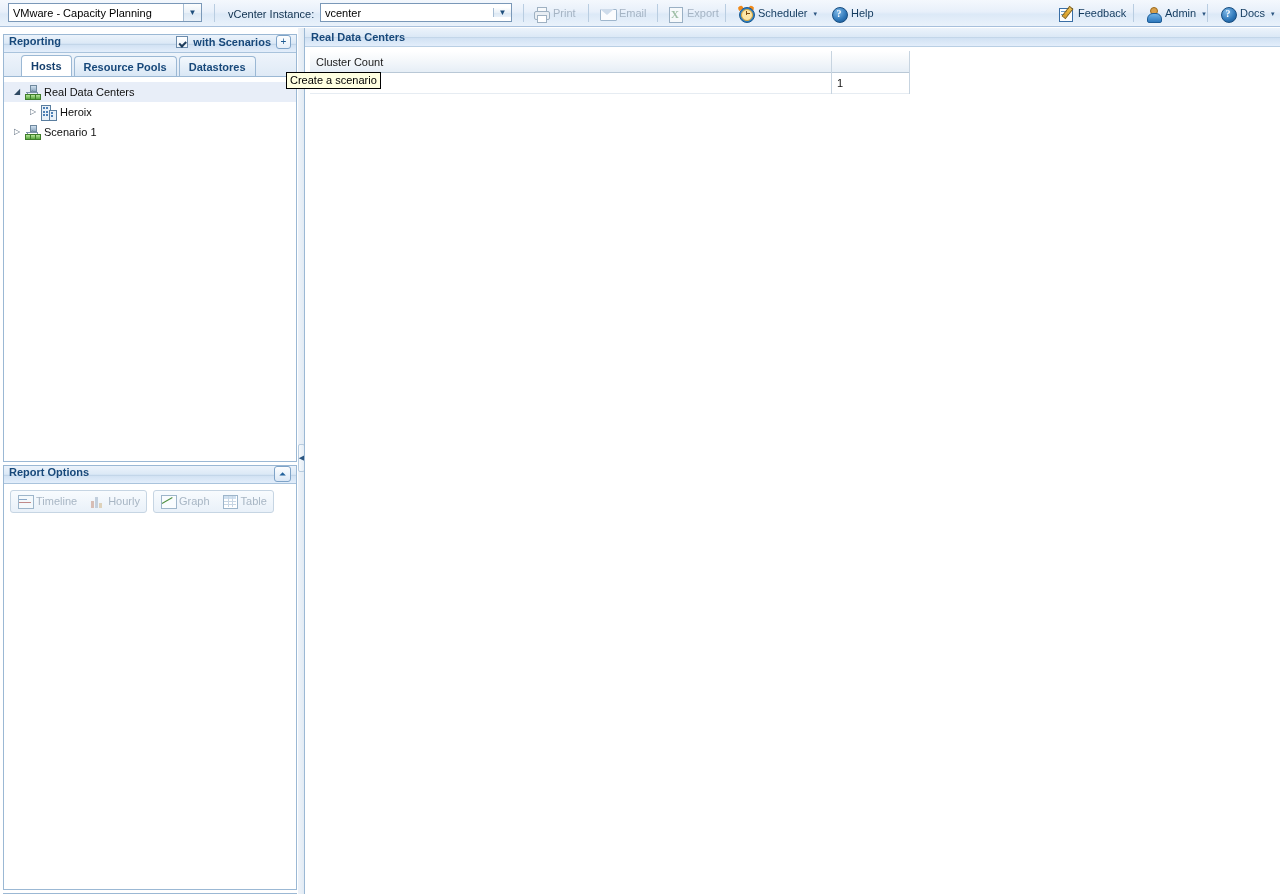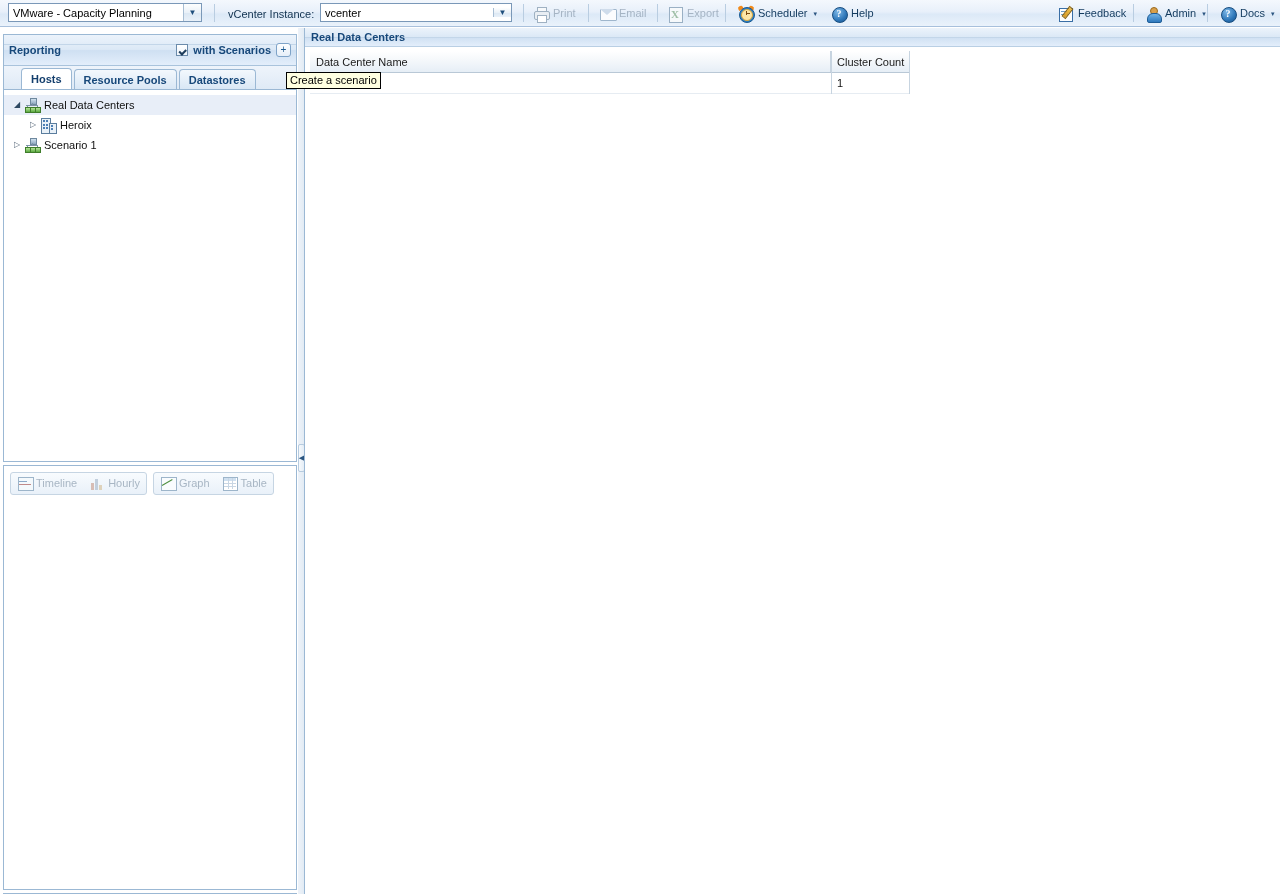--- a/index.html
+++ b/index.html
@@ -138,25 +138,25 @@
 
   .panel {
     position: absolute;
     left: 3px;
     width: 294px;
     background: #ffffff;
     border: 1px solid #9bb8d4;
     box-sizing: border-box;
   }
   .panel-head {
-    height: 31px;
+    height: 18px;
     background: linear-gradient(to bottom, #ecf3fb 0%, #dce9f6 48%, #cfe0f2 52%, #e3eefb 100%);
     border-bottom: 1px solid #a9c3dc;
     display: flex;
-    align-items: center;
+    align-items: flex-start;
     padding: 0 5px;
     box-sizing: border-box;
     position: relative;
   }
   .panel-title {
     font-weight: bold;
     font-size: 11px;
     color: #17487a;
     white-space: nowrap;
     z-index: 2;
@@ -624,20 +624,25 @@
             <span class="b b2"></span>
             <span class="b b3"></span>
         </span>
         <span class="tlabel">Scenario 1</span>
       </div>
 
     </div>
   </div>
 
   <div class="panel" id="report-options-panel">
+    <div class="panel-head">
+      <span class="panel-title">Report Options</span>
+      <span class="head-rule"></span>
+      <span class="chev-btn">⏶︎</span>
+    </div>
 
     <div class="opt-toolbar">
       <div class="btn-group">
         <div class="gbtn">
           <span class="ico ico-tl">
             <span class="f"></span>
               <span class="c2"></span>
               <span class="c"></span>
           </span>
           <span>Timeline</span>
@@ -685,21 +690,20 @@
 <div class="split-grip">◀</div>
 
 <div class="content">
   <div class="content-head">
     <span class="panel-title">Real Data Centers</span>
     <span class="head-rule"></span>
   </div>
 
   <div class="grid">
     <div class="grid-header">
-      <div class="gh-cell c1">Data Center Name</div>
       <div class="gh-cell c2">Cluster Count</div>
     </div>
     <div class="grid-row">
       <div class="gr-cell c1">Heroix</div>
       <div class="gr-cell c2">1</div>
     </div>
     <div class="grid-vline"></div>
     <div class="grid-rightline"></div>
   </div>
 </div>

